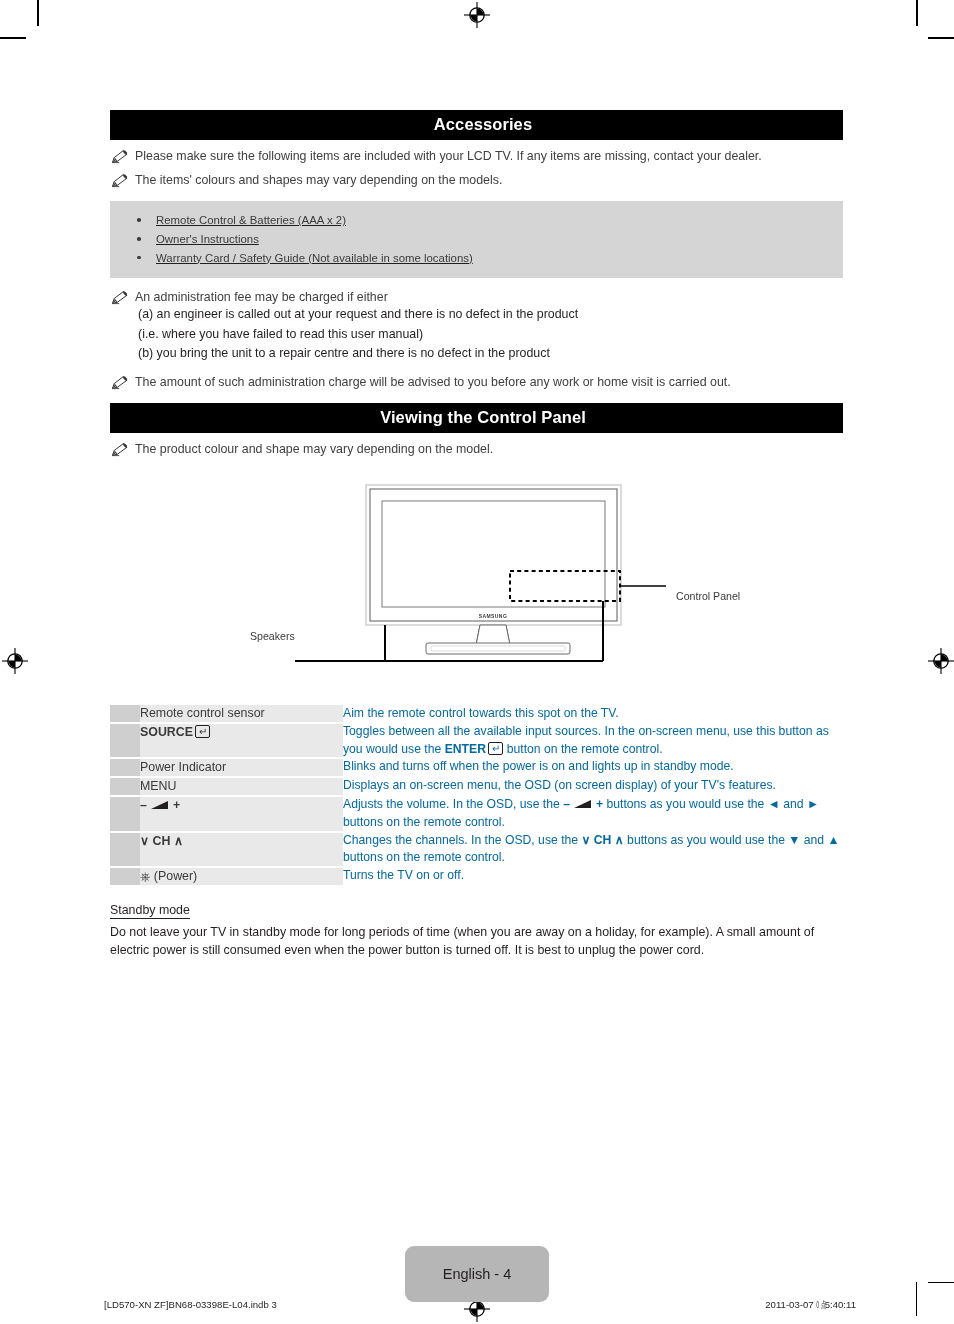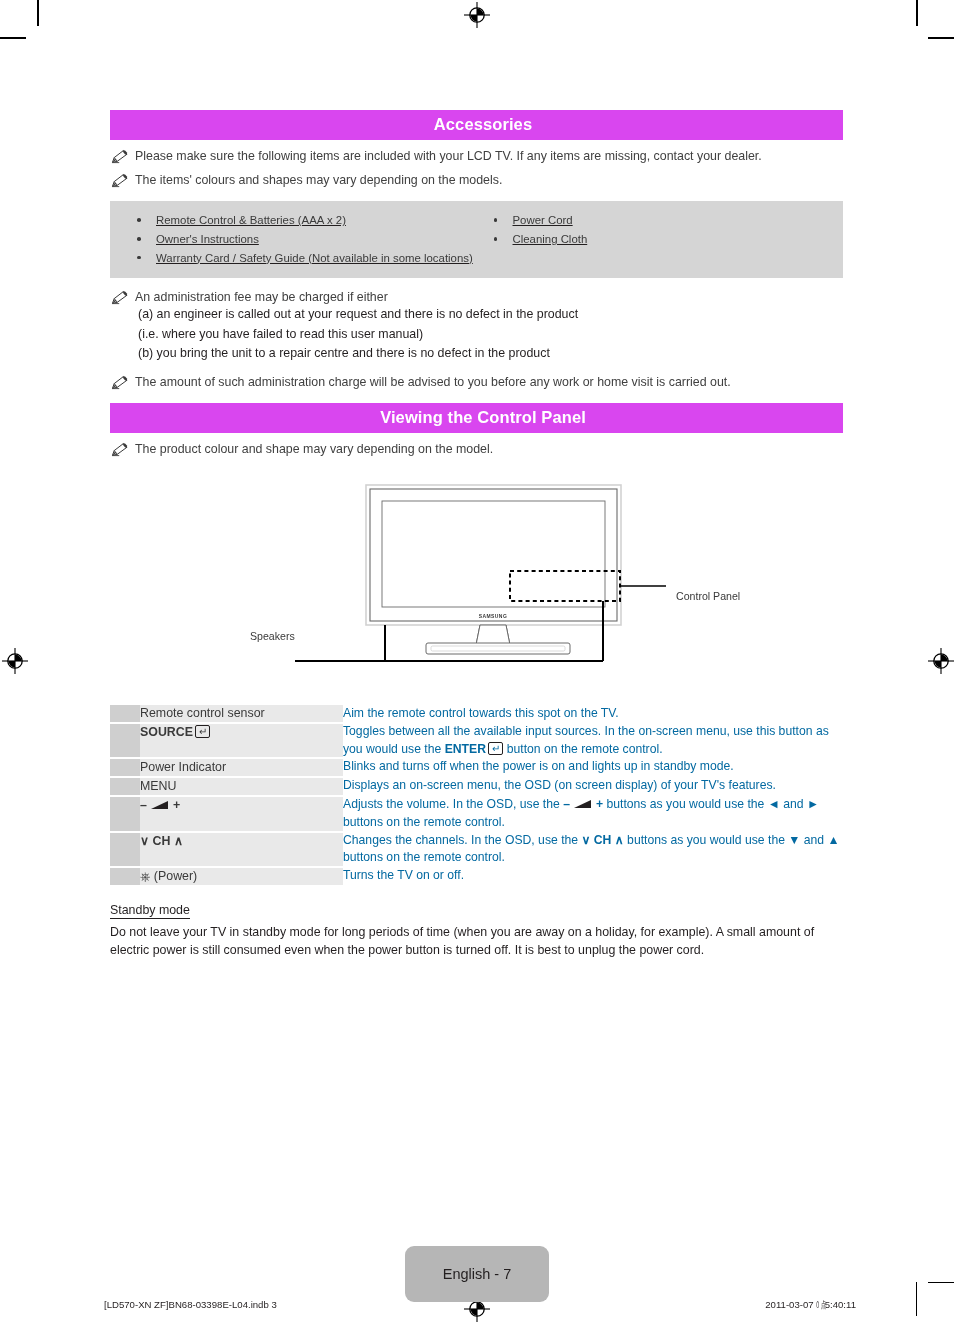--- a/index.html
+++ b/index.html
@@ -17,21 +17,21 @@
   
   .cropmark{position:absolute;background:#000;}
   .regmark{position:absolute;width:26px;height:26px;}
   .regmark svg{display:block;}
 
   
   .content{position:absolute;left:110px;top:0;width:733px;}
 
   
   .sec-bar{
-    background:#d946ef;
+    background:#000000;
     color:#ffffff;
     text-align:center;
     font-size:16.5px;
     font-weight:bold;
     letter-spacing:.1px;
     padding:6px 0 7px 13px;
     line-height:1.05;
   }
 
   
@@ -248,24 +248,20 @@
       </span>
       <span>The items' colours and shapes may vary depending on the models.</span>
     </div>
 
     <div class="acc-box">
       <div class="acc-col left">
         <div class="acc-item"><span class="dot"></span><span>Remote Control &amp; Batteries (AAA x 2)</span></div>
         <div class="acc-item"><span class="dot"></span><span>Owner's Instructions</span></div>
         <div class="acc-item"><span class="dot"></span><span>Warranty Card / Safety Guide (Not available in some locations)</span></div>
       </div>
-      <div class="acc-col right">
-        <div class="acc-item"><span class="dot"></span><span>Power Cord</span></div>
-        <div class="acc-item"><span class="dot"></span><span>Cleaning Cloth</span></div>
-      </div>
     </div>
 
     <div class="note" style="margin-top:12px;">
       <span class="pencil">
         <svg width="19" height="15" viewBox="0 0 19 15">
           <path d="M2.5 13.2 L4.2 8.6 L13.6 1.4 L17 5.2 L7.3 12.3 Z" fill="none" stroke="#3a3a3a" stroke-width="1"></path>
           <path d="M4.2 8.6 L7.3 12.3" stroke="#3a3a3a" stroke-width=".9"></path>
           <path d="M13.2 1.8 L16.6 5.6" stroke="#3a3a3a" stroke-width=".9"></path>
           <path d="M5.0 9.4 L6.4 11.1 L2.6 12.9 Z" fill="#3a3a3a"></path>
           <path d="M13.8 2.0 L16.4 4.9" stroke="#3a3a3a" stroke-width="2.6"></path>
@@ -396,18 +392,18 @@
     </table>
 
     <div>
       <span class="standby-head">Standby mode</span>
     </div>
     <div class="standby-body">Do not leave your TV in standby mode for long periods of time (when you are away on a holiday, for example). A small amount of electric power is still consumed even when the power button is turned off. It is best to unplug the power cord.</div>
 
   </div>
 
   <div class="pagebadge">
-    <span>English - 7</span>
+    <span>English - 4</span>
   </div>
   <div class="foot-left">[LD570-XN ZF]BN68-03398E-L04.indb   3</div>
   <div class="foot-right">2011-03-07   ㍘ 5:40:11</div>
 
 </div>
 
 </body></html>

